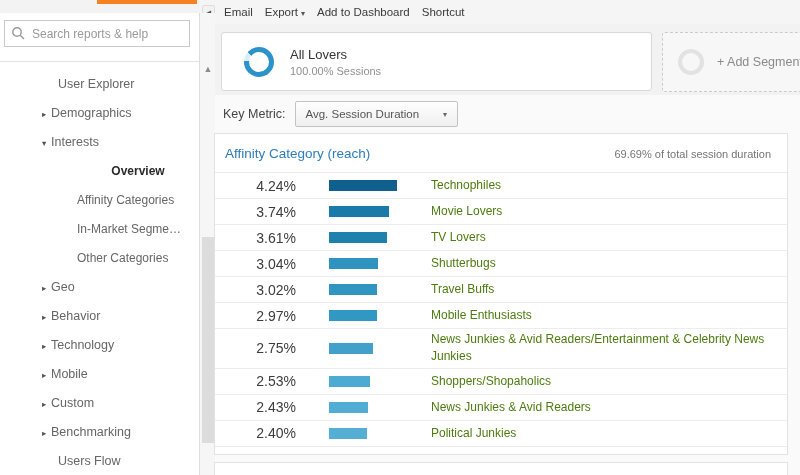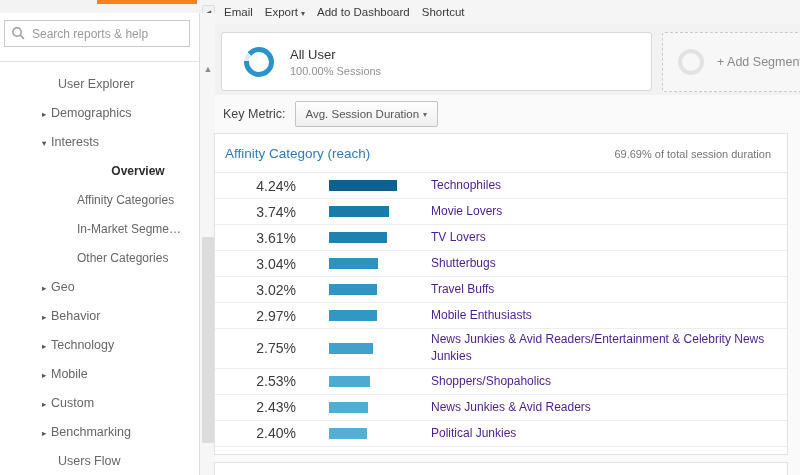--- a/index.html
+++ b/index.html
@@ -61,37 +61,37 @@
     position:absolute; left:662px; top:32px; width:195px; height:60px;
     border:1px dashed #cbcbcb; border-radius:3px; background:#f7f7f7;
     display:flex; align-items:center; cursor:pointer;
   }
   .gray-ring { width:26px; height:26px; border:4px solid #e2e2e2; border-radius:50%; margin-left:15px; }
   .add-label { margin-left:13px; font-size:12.5px; color:#8a8a8a; white-space:nowrap; }
   
   .key-metric { position:absolute; left:223px; top:99px; height:30px; display:flex; align-items:center; gap:9px; }
   .km-label { font-size:12.5px; color:#444; }
   .km-btn {
-    display:flex; align-items:center; gap:4px; padding:6px 10px;
+    display:flex; align-items:center; gap:24px; padding:6px 10px;
     border:1px solid #c3c3c3; border-radius:2px;
     background:linear-gradient(#fefefe,#efefef);
     font-size:11.5px; color:#555; cursor:pointer;
   }
   .km-caret { font-size:8px; color:#666; }
   
   .panel { position:absolute; left:214px; top:133px; width:574px; height:322px; background:#fff; border:1px solid #e2e2e2; }
   .panel-head { display:flex; justify-content:space-between; align-items:baseline; padding:12px 16px 11px 10px; }
   .panel-title { font-size:13.5px; cursor:pointer;text-align:center; }
   .panel-note { font-size:11px; color:#757575; }
   .chart-table { border-top:1px solid #e9e9e9; }
   .chart-row { display:flex; align-items:center; min-height:26px; border-bottom:1px solid #ededed; padding:2px 0; }
   .pct { width:81px; text-align:right; font-size:14px; color:#3c3c3c; flex-shrink:0; }
   .barcell { width:102px; margin-left:33px; flex-shrink:0; }
   .bar { height:11px; }
-  .lbl { flex:1; font-size:12px; color:#4c1d95; padding-right:16px; line-height:1.45; }
+  .lbl { flex:1; font-size:12px; color:#4d7c0f; padding-right:16px; line-height:1.45; }
   .next-panel { position:absolute; left:214px; top:462px; width:574px; height:14px; background:#fff; border:1px solid #e2e2e2; border-bottom:none; }
 </style>
 </head>
 <body>
 
 <div class="topline"></div>
 <div class="side-strip"></div>
 <div class="header-band"></div>
 <div class="orange-bar" style="background: rgb(245, 130, 30);"></div>
 
@@ -132,21 +132,21 @@
 
 <div class="gutter"></div>
 <div class="scroll-up">▲</div>
 <div class="scroll-thumb"></div>
 
 <div class="segment-band"></div>
 
 <div class="card-all-users">
   <div class="donut" id="donut" style="background: conic-gradient(from -85deg, rgb(217, 238, 248) 0deg, rgb(217, 238, 248) 35deg, rgb(43, 147, 199) 35deg, rgb(43, 147, 199) 360deg);"></div>
   <div class="seg-text">
-    <div class="seg-title">All User</div>
+    <div class="seg-title">All Lovers</div>
     <div class="seg-sub">100.00% Sessions</div>
   </div>
 </div>
 
 <div class="add-segment">
   <div class="gray-ring"></div>
   <div class="add-label">+ Add Segment</div>
 </div>
 
 <div class="key-metric">

